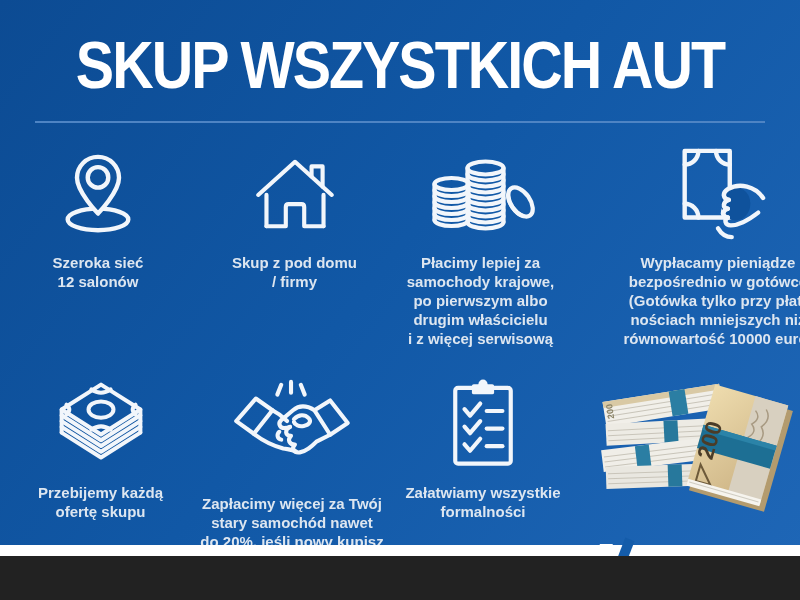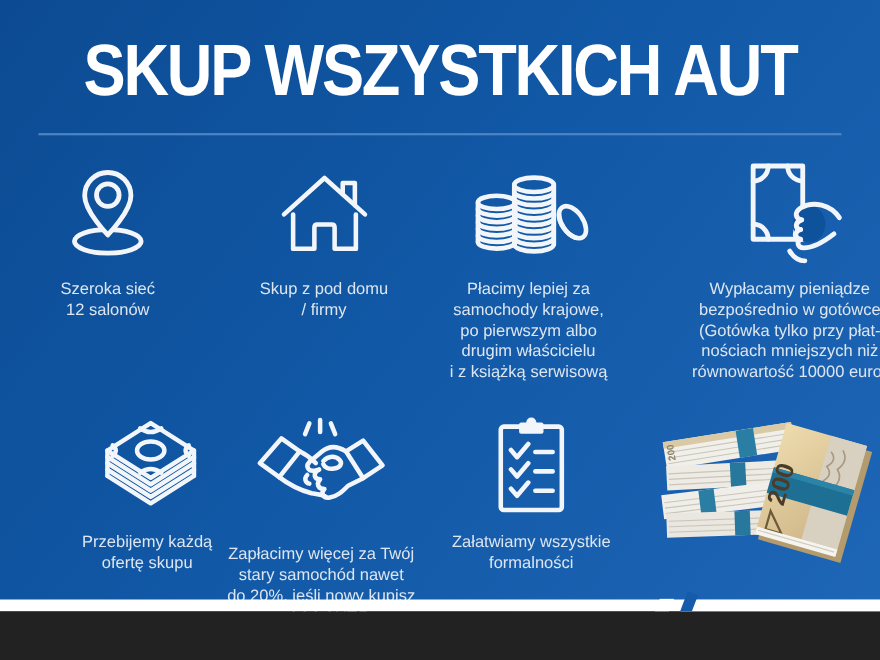--- a/index.html
+++ b/index.html
@@ -12,21 +12,21 @@
     position:absolute;left:0;top:26px;width:800px;text-align:center;
     color:#ffffff;font-weight:bold;font-size:58px;letter-spacing:-2px;
     transform:scaleY(1.14) scaleX(0.99);transform-origin:center top;white-space:nowrap;
   }
   .divider{position:absolute;left:35px;top:121px;width:730px;height:2px;background:#4e84c4;}
   .cell{position:absolute;display:flex;flex-direction:column;align-items:center;}
   .icon-box{height:92px;display:flex;align-items:center;justify-content:center;}
   .icon-box svg{display:block;}
   .caption{
     margin:13px 0 0 0;white-space:pre-line;text-align:center;
-    font-size:15px;line-height:19px;font-weight:normal;color:#dde6f0;
+    font-size:15px;line-height:19px;font-weight:bold;color:#dde6f0;
   }
   .footer-strip{position:absolute;left:0;bottom:0;width:800px;height:11px;background:#ffffff;}
   .otomoto{
     position:absolute;left:34px;top:563px;color:#ffffff;font-weight:bold;
     font-size:23px;letter-spacing:3.5px;white-space:nowrap;
   }
   .aaa-banner{
     position:absolute;left:600px;top:545px;width:200px;height:55px;background:#ffffff;
     clip-path:polygon(11.5% 0%,100% 0%,100% 100%,1% 100%);
   }
@@ -104,21 +104,21 @@
         <g transform="rotate(-35 97 48)">
           <ellipse cx="97" cy="48" rx="9.5" ry="16.5"></ellipse>
           <path d="M91,35 a9.5,16.5 0 0 0 0,26"></path>
         </g>
       </svg>
     </div>
     <p class="caption">Płacimy lepiej za
 samochody krajowe,
 po pierwszym albo
 drugim właścicielu
-i z książką serwisową</p>
+i z więcej serwisową</p>
   </div>
 
   <div class="cell" style="left:612px;top:148px;width:212px;">
     <div class="icon-box">
       <svg width="98" height="100" viewBox="0 0 100 100" fill="none" stroke="#f2f6fb" stroke-width="4.5" stroke-linecap="round" stroke-linejoin="round">
         <rect x="16" y="6" width="46" height="68"></rect>
         <path d="M16,20 A14,14 0 0 0 30,6"></path>
         <path d="M48,6 A14,14 0 0 0 62,20"></path>
         <path d="M30,74 A14,14 0 0 0 16,60"></path>
         <path d="M62,58 A14,14 0 0 0 55,70"></path>
@@ -130,21 +130,21 @@
         <path d="M50,85 C53,90 58,94 64,94"></path>
       </svg>
     </div>
     <p class="caption">Wypłacamy pieniądze
 bezpośrednio w gotówce
 (Gotówka tylko przy płat-
 nościach mniejszych niż
 równowartość 10000 euro)</p>
   </div>
 
-  <div class="cell" style="left:8px;top:376px;width:185px;align-items:flex-end;">
+  <div class="cell" style="left:8px;top:376px;width:185px;">
     <div class="icon-box" style="height:94px;">
       <svg width="112" height="96" viewBox="0 0 110 100" fill="none" stroke="#f2f6fb" stroke-width="4.2" stroke-linecap="round" stroke-linejoin="round">
         <path d="M55,10 L96,36 L55,62 L14,36 Z"></path>
         <path d="M45,15 Q55,22 65,15"></path>
         <path d="M91,31 Q85,36 91,41"></path>
         <path d="M45,57 Q55,50 65,57"></path>
         <path d="M19,31 Q25,36 19,41"></path>
         <ellipse cx="55" cy="36" rx="13" ry="8.5"></ellipse>
         <path d="M14,42 L55,68 L96,42"></path>
         <path d="M14,48 L55,74 L96,48"></path>

